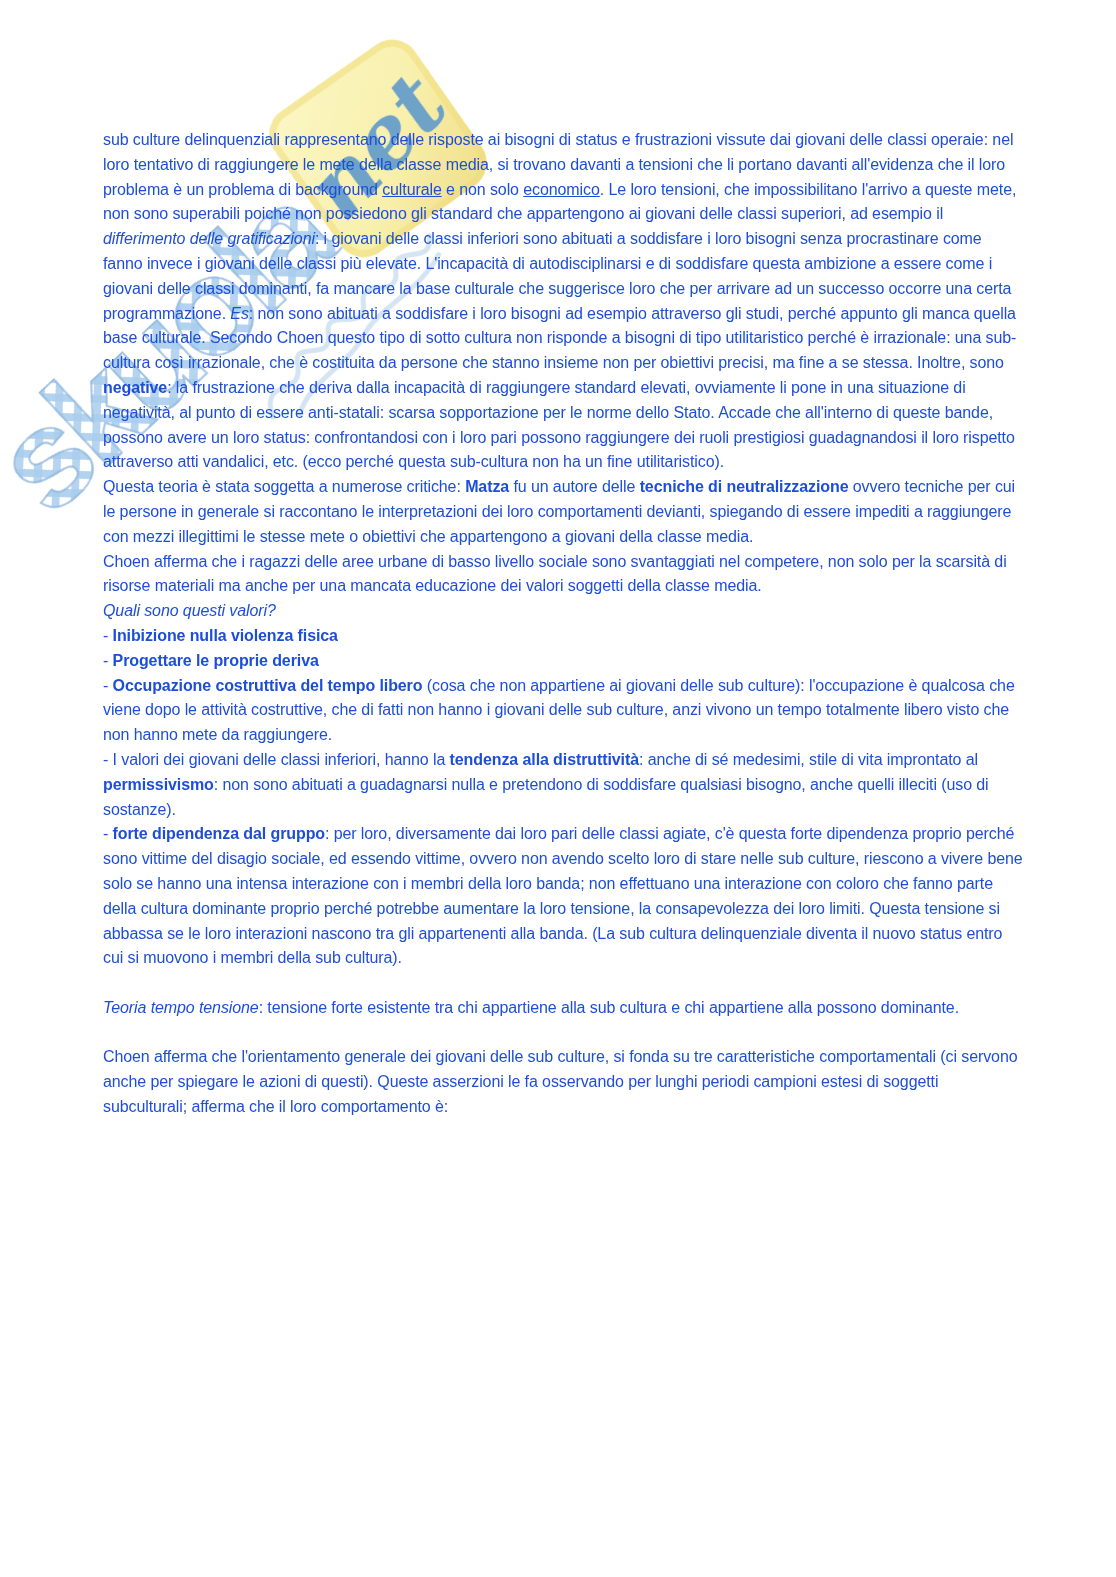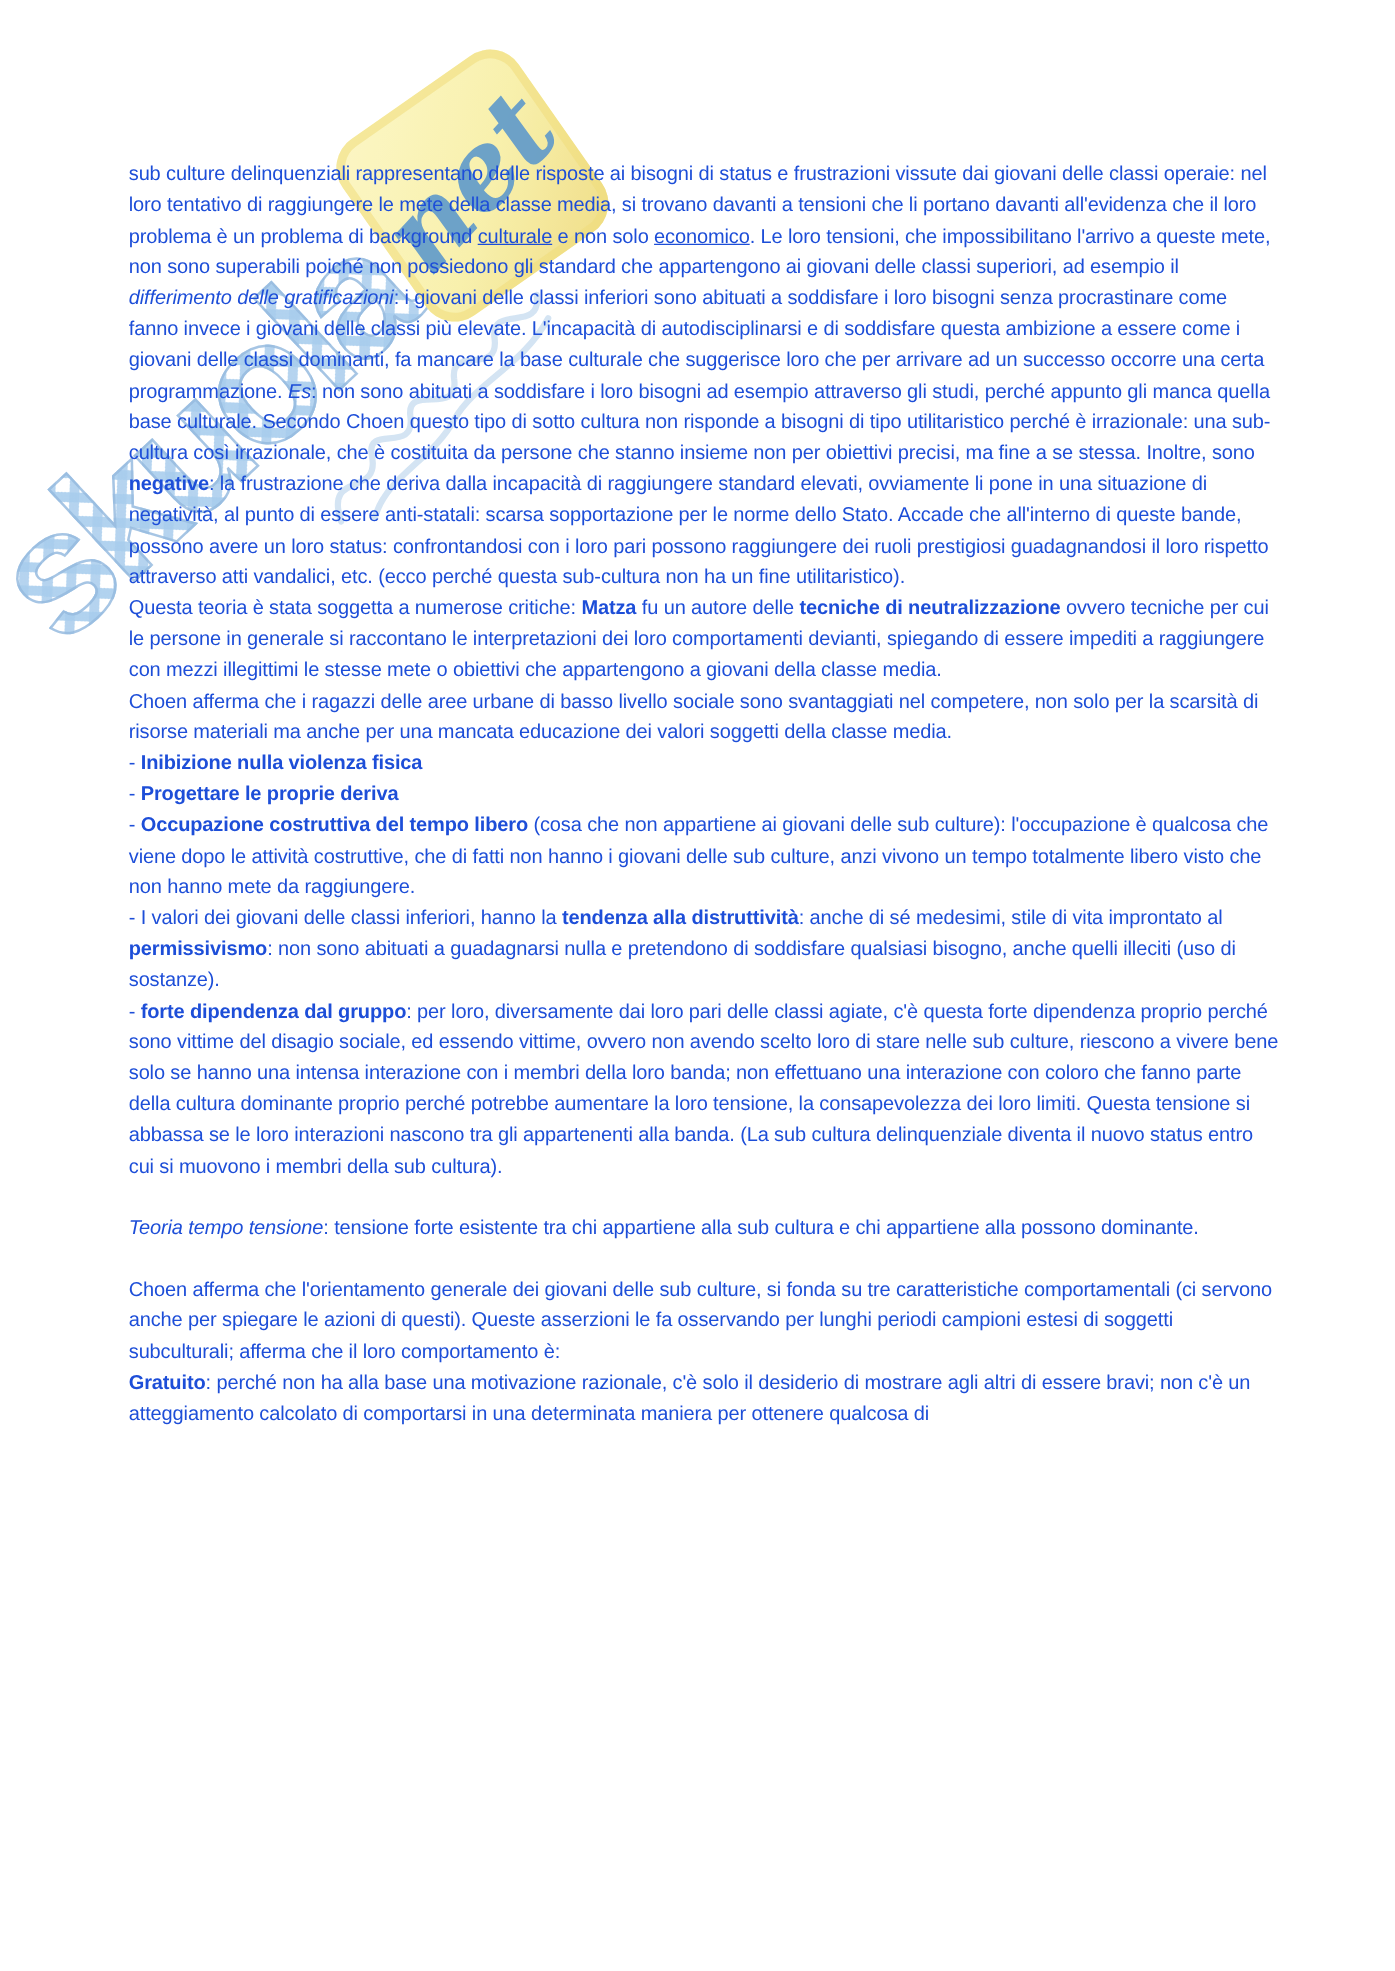--- a/index.html
+++ b/index.html
@@ -122,25 +122,25 @@
     <svg class="wm-script" viewBox="0 0 270 74">
       <path d="M8,52 C26,12 44,60 62,30 C76,8 88,54 106,28 C122,6 134,56 152,30 C168,8 180,54 198,28 C214,6 228,52 246,26"></path>
       <path d="M30,68 C60,50 96,66 130,54 C162,44 200,60 240,46"></path>
     </svg>
   </div>
 
   <div class="text-block">
       <p class="para"><span class="run-normal">sub culture delinquenziali rappresentano delle risposte ai bisogni di status e frustrazioni vissute dai giovani delle classi operaie: nel loro tentativo di raggiungere le mete della classe media, si trovano davanti a tensioni che li portano davanti all'evidenza che il loro problema è un problema di background </span><span class="run-underline">culturale</span><span class="run-normal"> e non solo </span><span class="run-underline">economico</span><span class="run-normal">. Le loro tensioni, che impossibilitano l'arrivo a queste mete, non sono superabili poiché non possiedono gli standard che appartengono ai giovani delle classi superiori, ad esempio il </span><span class="run-italic">differimento delle gratificazioni</span><span class="run-normal">: i giovani delle classi inferiori sono abituati a soddisfare i loro bisogni senza procrastinare come fanno invece i giovani delle classi più elevate. L'incapacità di autodisciplinarsi e di soddisfare questa ambizione a essere come i giovani delle classi dominanti, fa mancare la base culturale che suggerisce loro che per arrivare ad un successo occorre una certa programmazione. </span><span class="run-italic">Es</span><span class="run-normal">: non sono abituati a soddisfare i loro bisogni ad esempio attraverso gli studi, perché appunto gli manca quella base culturale. Secondo Choen questo tipo di sotto cultura non risponde a bisogni di tipo utilitaristico perché è irrazionale: una sub-cultura così irrazionale, che è costituita da persone che stanno insieme non per obiettivi precisi, ma fine a se stessa. Inoltre, sono </span><span class="run-bold">negative</span><span class="run-normal">: la frustrazione che deriva dalla incapacità di raggiungere standard elevati, ovviamente li pone in una situazione di negatività, al punto di essere anti-statali: scarsa sopportazione per le norme dello Stato. Accade che all'interno di queste bande, possono avere un loro status: confrontandosi con i loro pari possono raggiungere dei ruoli prestigiosi guadagnandosi il loro rispetto attraverso atti vandalici, etc. (ecco perché questa sub-cultura non ha un fine utilitaristico).</span></p>
       <p class="para"><span class="run-normal">Questa teoria è stata soggetta a numerose critiche: </span><span class="run-bold">Matza</span><span class="run-normal"> fu un autore delle </span><span class="run-bold">tecniche di neutralizzazione</span><span class="run-normal"> ovvero tecniche per cui le persone in generale si raccontano le interpretazioni dei loro comportamenti devianti, spiegando di essere impediti a raggiungere con mezzi illegittimi le stesse mete o obiettivi che appartengono a giovani della classe media.</span></p>
       <p class="para"><span class="run-normal">Choen afferma che i ragazzi delle aree urbane di basso livello sociale sono svantaggiati nel competere, non solo per la scarsità di risorse materiali ma anche per una mancata educazione dei valori soggetti della classe media.</span></p>
+      <p class="para"><span class="run-italic">Quali sono questi valori?</span></p>
       <p class="para"><span class="run-normal">- </span><span class="run-bold">Inibizione nulla violenza fisica</span></p>
       <p class="para"><span class="run-normal">- </span><span class="run-bold">Progettare le proprie deriva</span></p>
       <p class="para"><span class="run-normal">- </span><span class="run-bold">Occupazione costruttiva del tempo libero</span><span class="run-normal"> (cosa che non appartiene ai giovani delle sub culture): l'occupazione è qualcosa che viene dopo le attività costruttive, che di fatti non hanno i giovani delle sub culture, anzi vivono un tempo totalmente libero visto che non hanno mete da raggiungere.</span></p>
       <p class="para"><span class="run-normal">- I valori dei giovani delle classi inferiori, hanno la </span><span class="run-bold">tendenza alla distruttività</span><span class="run-normal">: anche di sé medesimi, stile di vita improntato al </span><span class="run-bold">permissivismo</span><span class="run-normal">: non sono abituati a guadagnarsi nulla e pretendono di soddisfare qualsiasi bisogno, anche quelli illeciti (uso di sostanze).</span></p>
       <p class="para"><span class="run-normal">- </span><span class="run-bold">forte dipendenza dal gruppo</span><span class="run-normal">: per loro, diversamente dai loro pari delle classi agiate, c'è questa forte dipendenza proprio perché sono vittime del disagio sociale, ed essendo vittime, ovvero non avendo scelto loro di stare nelle sub culture, riescono a vivere bene solo se hanno una intensa interazione con i membri della loro banda; non effettuano una interazione con coloro che fanno parte della cultura dominante proprio perché potrebbe aumentare la loro tensione, la consapevolezza dei loro limiti. Questa tensione si abbassa se le loro interazioni nascono tra gli appartenenti alla banda. (La sub cultura delinquenziale diventa il nuovo status entro cui si muovono i membri della sub cultura).</span></p>
       <p class="spacer"></p>
       <p class="para"><span class="run-italic">Teoria tempo tensione</span><span class="run-normal">: tensione forte esistente tra chi appartiene alla sub cultura e chi appartiene alla possono dominante.</span></p>
       <p class="spacer"></p>
       <p class="para"><span class="run-normal">Choen afferma che l'orientamento generale dei giovani delle sub culture, si fonda su tre caratteristiche comportamentali (ci servono anche per spiegare le azioni di questi). Queste asserzioni le fa osservando per lunghi periodi campioni estesi di soggetti subculturali; afferma che il loro comportamento è:</span></p>
-      <p class="para"><span class="run-bold">Gratuito</span><span class="run-normal">: perché non ha alla base una motivazione razionale, c'è solo il desiderio di mostrare agli altri di essere bravi; non c'è un atteggiamento calcolato di comportarsi in una determinata maniera per ottenere qualcosa di</span></p>
     </div>
 
 </div>
 
 </body></html>

